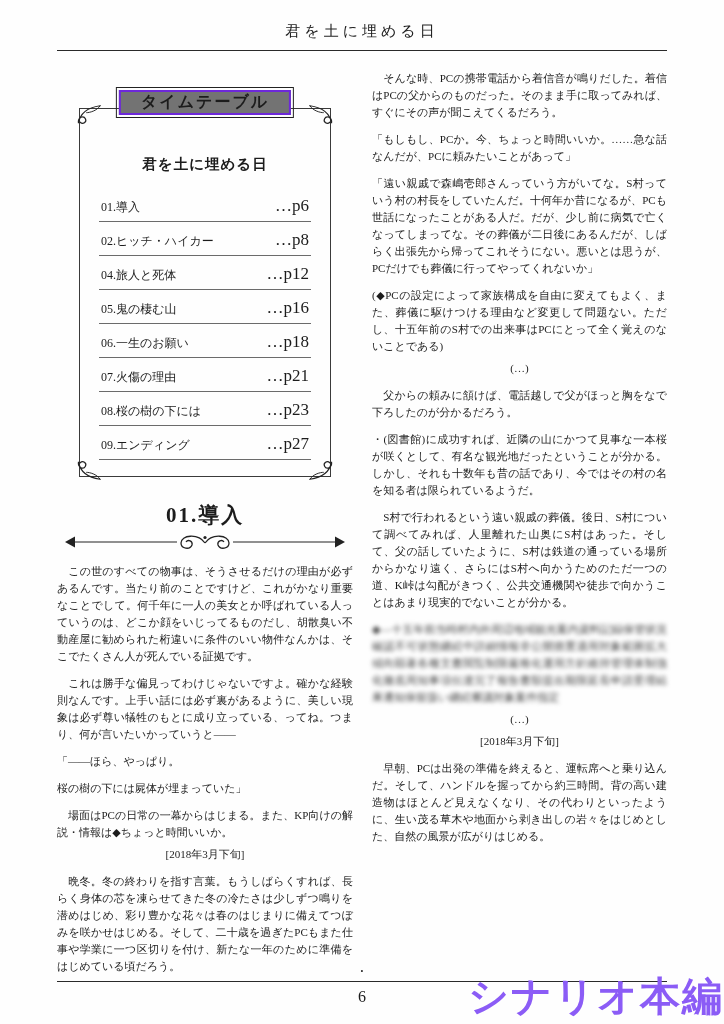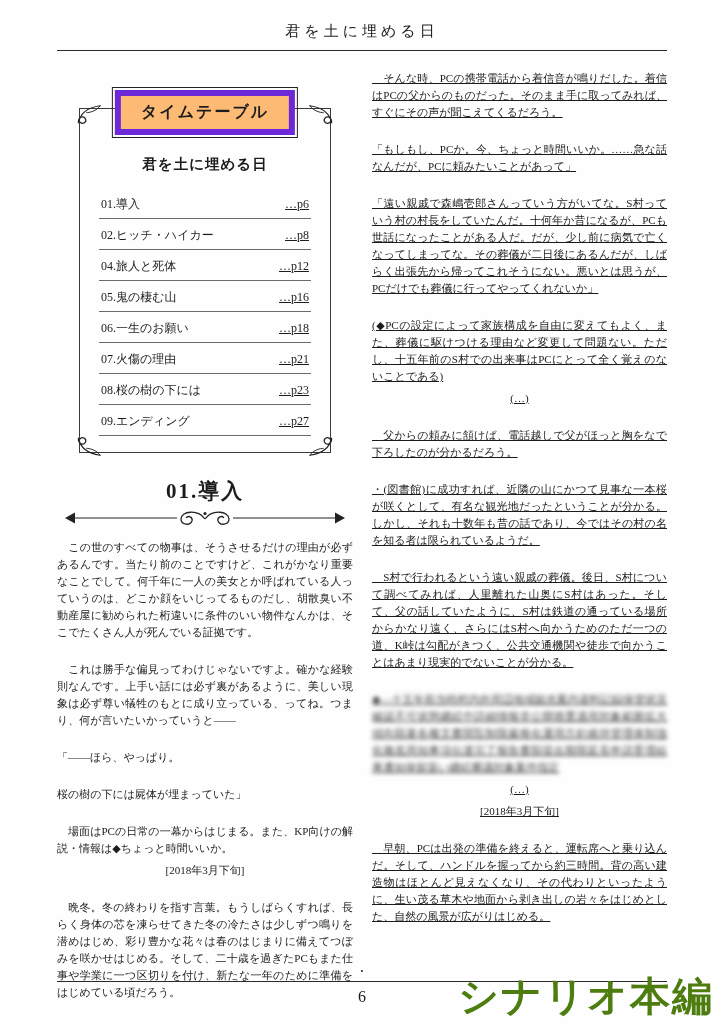--- a/index.html
+++ b/index.html
@@ -17,86 +17,86 @@
   }
   .rule {
     position: absolute; left: 57px; width: 610px; height: 0;
     border-top: 1.5px solid #2a2a2a;
   }
   .rule.top { top: 50px; }
   .rule.bottom { top: 981px; }
 
   .col { position: absolute; }
   .col-left  { left: 57px;  top: 62px; width: 296px; }
-  .col-right { left: 372px; top: 70px; width: 295px; text-decoration: underline; }
+  .col-right { left: 372px; top: 70px; width: 295px; }
 
   
   .tt-box {
     position: relative;
     width: 252px; margin: 46px auto 0;
     border: 1.3px solid #3a3a3a;
     padding: 34px 16px 16px;
   }
   .tt-banner {
     position: absolute; top: -19px; left: 50%;
     transform: translateX(-50%);
-    background: #fdba74;
-    border: 6px solid #6d28d9;
+    background: #737373;
+    border: 2px solid #6d28d9;
     outline: 1px solid #222; outline-offset: 2px;
-    padding: 6px 20px;
+    padding: 0 20px;
     font-size: 16px; font-weight: bold; letter-spacing: 2px;
     white-space: nowrap;
   }
   .corner { position: absolute; width: 26px; height: 26px; }
   .corner.tl { top: -5px; left: -5px; }
   .corner.tr { top: -5px; right: -5px; transform: scaleX(-1); }
   .corner.bl { bottom: -5px; left: -5px; transform: scaleY(-1); }
   .corner.br { bottom: -5px; right: -5px; transform: scale(-1,-1); }
   .tt-title {
     text-align: center; font-size: 14.5px; font-weight: bold;
     letter-spacing: 1px; margin: 12px 0 14px;
   }
   .toc { width: 212px; margin: 0 auto; }
   .toc-row {
     display: flex; justify-content: space-between; align-items: baseline;
     border-bottom: 1px solid #6b6b6b;
     padding: 8px 2px 5px;
     font-size: 12px;
   }
-  .toc-page { font-size: 12px; text-decoration: underline; }
+  .toc-page { font-size: 17px; }
 
   
   .section-heading {
     text-align: center; font-size: 21px; font-weight: bold;
     letter-spacing: 2px; margin-top: 24px;
   }
   .divider { display: block; margin: 2px auto 10px; }
 
   
   .para {
     font-size: 11px; line-height: 17px;
     text-align: justify; text-justify: inter-character;
   }
-  .para + .para { margin-top: 20px; }
+  .para + .para { margin-top: 10px; }
   .para.center { text-align: center; margin-top: 5px; margin-bottom: 5px; }
   .para.censored { filter: blur(2.3px); color: #3d3d3d; }
 
   
   .footer-ornament {
     position: absolute; top: 967px; left: 0; width: 100%;
     text-align: center; font-size: 8px; color: #222;
   }
   .page-number {
     position: absolute; top: 988px; left: 0; width: 100%;
     text-align: center; font-size: 16px;
   }
   .watermark {
-    position: absolute; right: 10px; top: 977px;
+    position: absolute; right: 0; top: 977px;
     font-size: 40px; font-weight: bold; line-height: 1;
-    color: #4d7c0f; letter-spacing: 2px;
+    color: #8b5cf6; letter-spacing: 2px;
     font-family: "Liberation Serif", "DejaVu Serif", serif;
   }
 </style>
 </head>
 <body>
 
 <div class="header-title">君を土に埋める日</div>
 <div class="rule top"></div>
 
 <div class="col col-left">

